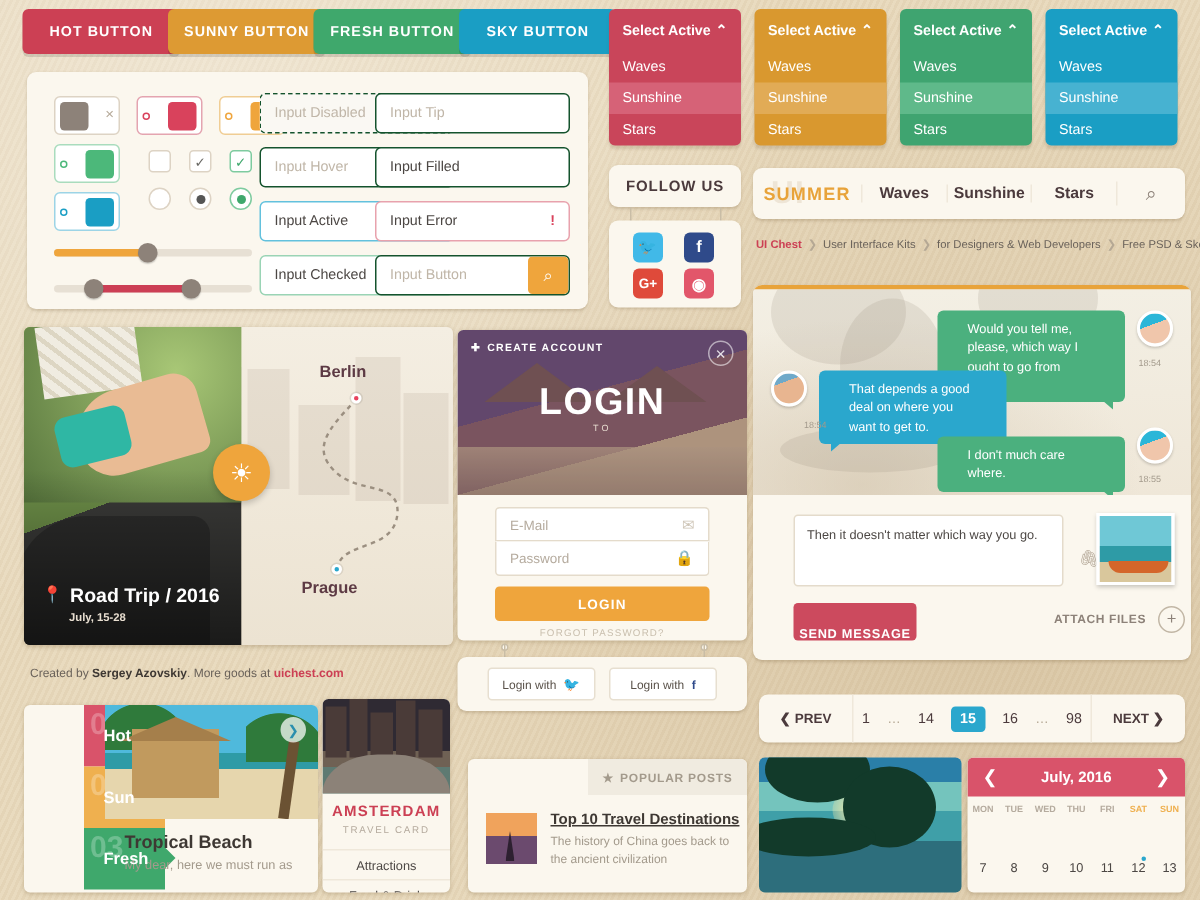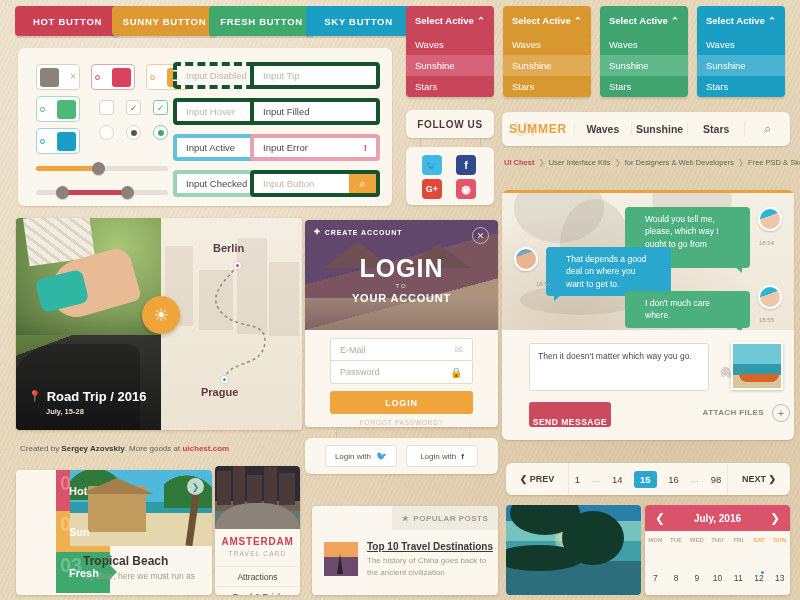--- a/index.html
+++ b/index.html
@@ -49,21 +49,21 @@
   .rd { position:absolute; width:15px; height:15px; border-radius:50%; background:#fff;
         border:1px solid #ddd3c4; display:flex; align-items:center; justify-content:center; }
   .rd i { width:6px; height:6px; border-radius:50%; background:#555; display:block; }
 
   .slider { position:absolute; height:5px; border-radius:3px; background:#e7e0d4; }
   .sfill  { position:absolute; height:5px; border-radius:3px; top:0; }
   .knob   { position:absolute; width:13px; height:13px; border-radius:50%; background:#8d8279;
             top:-4px; box-shadow:0 1px 1px rgba(0,0,0,.2); }
 
   .inp { position:absolute; width:130px; height:27px; border-radius:4px; background:#fff;
-         border:4px solid #14532d; display:flex; align-items:center; padding:0 9px;
+         border:1px solid #14532d; display:flex; align-items:center; padding:0 9px;
          font-size:9.5px; color:#4c4744; }
   .inp .ph { color:#c0b6a8; }
 
   
   .sel { position:absolute; top:6px; width:88px; border-radius:4px; overflow:hidden;
          box-shadow:0 2px 2px rgba(120,95,60,.2); }
   .sel .hd { height:28px; display:flex; align-items:center; justify-content:space-between;
              padding:0 9px; color:#fff; font-size:9.5px; font-weight:bold; }
   .sel .op { height:21px; display:flex; align-items:center; padding:0 9px; color:#fff; font-size:9.5px; }
   .s-red{ left:406px; background:#c9455a; }  .s-red .op.on{ background:#d66277; }
@@ -545,21 +545,20 @@
       <span class="roof2"></span>
       <span class="pool"></span>
       <span class="veil"></span>
       <div id="createAcc">
         <span>✚</span>
         <span>CREATE ACCOUNT</span>
       </div>
       <div id="closeBtn">✕</div>
       <div id="loginBig">LOGIN</div>
       <div id="loginTo">TO</div>
-      <div id="loginSub">YOUR ACCOUNT</div>
     </div>
     <div class="lfield" style="top:118px;border-radius:3px 3px 0 0;justify-content:space-between;">
       <span>E-Mail</span>
       <span style="color:#cfc6b8;font-size:10px;">✉</span>
     </div>
     <div class="lfield" style="top:141px;border-top:none;border-radius:0 0 3px 3px;justify-content:space-between;">
       <span>Password</span>
       <span style="color:#cfc6b8;font-size:10px;">🔒</span>
     </div>
     <div id="loginBtn">

